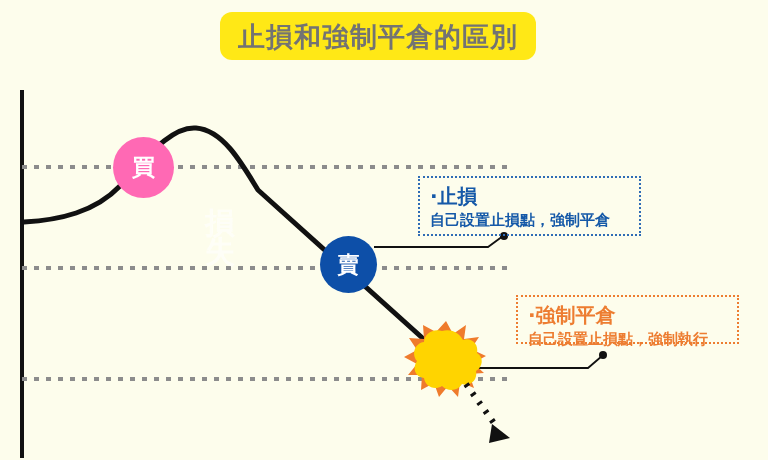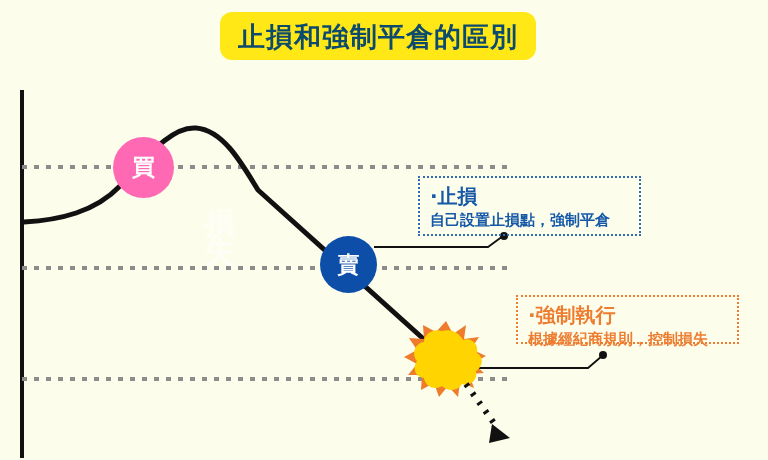--- a/index.html
+++ b/index.html
@@ -32,21 +32,21 @@
     background: #ffe816;
     border-radius: 12px;
     display: flex;
     align-items: center;
     justify-content: center;
     box-sizing: border-box;
   }
   .title-text {
     font-size: 27px;
     font-weight: bold;
-    color: #0c4a6e;
+    color: #737373;
     letter-spacing: 1px;
     line-height: 1;
     white-space: nowrap;
     font-family: "DejaVu Sans", "Liberation Sans", sans-serif;
   }
 
   
   #chart-svg {
     position: absolute;
     left: 0; top: 0;
@@ -203,17 +203,17 @@
   <div class="marker marker-sell">
     <span>賣</span>
   </div>
 
   <div class="callout callout-stoploss">
     <div class="callout-heading">·止損</div>
     <div class="callout-body">自己設置止損點，強制平倉</div>
   </div>
 
   <div class="callout callout-liquidation">
-    <div class="callout-heading">·強制執行</div>
-    <div class="callout-body">根據經紀商規則，控制損失</div>
+    <div class="callout-heading">·強制平倉</div>
+    <div class="callout-body">自己設置止損點，強制執行</div>
   </div>
 
 </div>
 
 </body></html>

